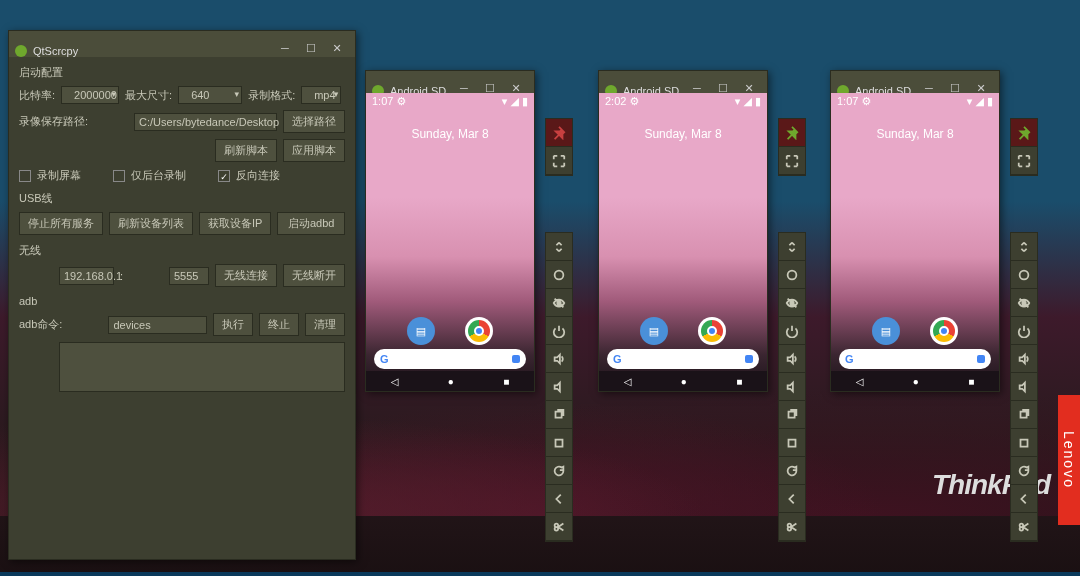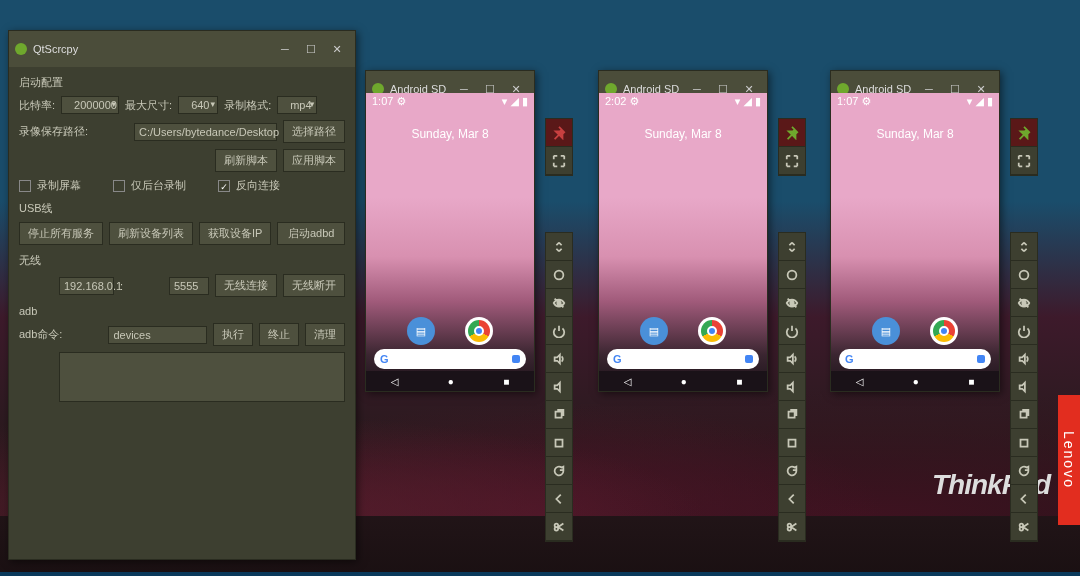--- a/index.html
+++ b/index.html
@@ -2,21 +2,21 @@
 <html><head>
 <meta charset="utf-8">
 <style>
 *{box-sizing:border-box;margin:0;padding:0;font-family:"Microsoft YaHei",sans-serif;font-size:11px;}
 body{width:1080px;height:576px;overflow:hidden;position:relative;background:linear-gradient(to bottom,#1a4d6b 0%,#1a4d6b 35%,#3d1a2b 55%,#2b1a1f 75%,#1a1012 100%);}
 .mountain{position:absolute;bottom:60px;left:0;right:0;height:180px;background:radial-gradient(ellipse at 20% 100%,#5b1e2e 0%,transparent 40%),radial-gradient(ellipse at 50% 100%,#4a1526 0%,transparent 45%),radial-gradient(ellipse at 80% 100%,#3e1220 0%,transparent 50%);}
 .taskbar{position:absolute;bottom:0;left:0;right:0;height:4px;background:#0a3a5c;}
 .lenovo{position:absolute;right:0;top:395px;width:22px;height:130px;background:#e22d1f;color:#fff;writing-mode:vertical-rl;text-orientation:mixed;display:flex;align-items:center;justify-content:center;font-size:14px;font-weight:500;letter-spacing:2px;}
 .thinkpad{position:absolute;right:30px;bottom:75px;color:#ddd;font-size:28px;font-style:italic;font-weight:600;letter-spacing:-1px;}
 .win{position:absolute;background:#3d3f30;border:1px solid #2a2c20;box-shadow:2px 2px 8px rgba(0,0,0,.5);}
-.titlebar{height:36px;background:#4b4d3a;display:flex;align-items:center;padding:0 6px;gap:6px;}
+.titlebar{height:26px;background:#4b4d3a;display:flex;align-items:flex-end;padding:0 6px;gap:6px;}
 .titlebar .ico{width:12px;height:12px;background:#6fa82d;border-radius:50%;flex:none;}
 .titlebar .t{color:#ddd;flex:1;white-space:nowrap;overflow:hidden;}
 .winbtns{display:flex;gap:2px;}
 .winbtn{width:24px;height:18px;display:flex;align-items:center;justify-content:center;color:#ccc;}
 .qt{left:8px;top:30px;width:348px;height:530px;}
 .qtbody{padding:8px 10px;color:#c8c8b8;}
 .section{margin-bottom:8px;}
 .sectitle{color:#c8c8b8;margin-bottom:6px;}
 .row{display:flex;align-items:center;gap:6px;margin-bottom:6px;flex-wrap:wrap;}
 .lbl{color:#c8c8b8;white-space:nowrap;}
@@ -67,21 +67,21 @@
       <div class="winbtn">✕</div>
     </div>
   </div>
   <div class="qtbody">
     <div class="section">
       <div class="sectitle">启动配置</div>
       <div class="row">
         <span class="lbl">比特率:</span>
         <span class="combo" style="width:58px">2000000</span>
         <span class="lbl">最大尺寸:</span>
-        <span class="combo" style="width:40px">640</span>
+        <span class="combo" style="width:64px">640</span>
         <span class="lbl">录制格式:</span>
         <span class="combo" style="width:40px">mp4</span>
       </div>
       <div class="row">
         <span class="lbl">录像保存路径:</span>
         <span class="inp">C:/Users/bytedance/Desktop</span>
         <button class="btn">选择路径</button>
       </div>
       <div class="row" style="justify-content:flex-end">
         <button class="btn">刷新脚本</button>

